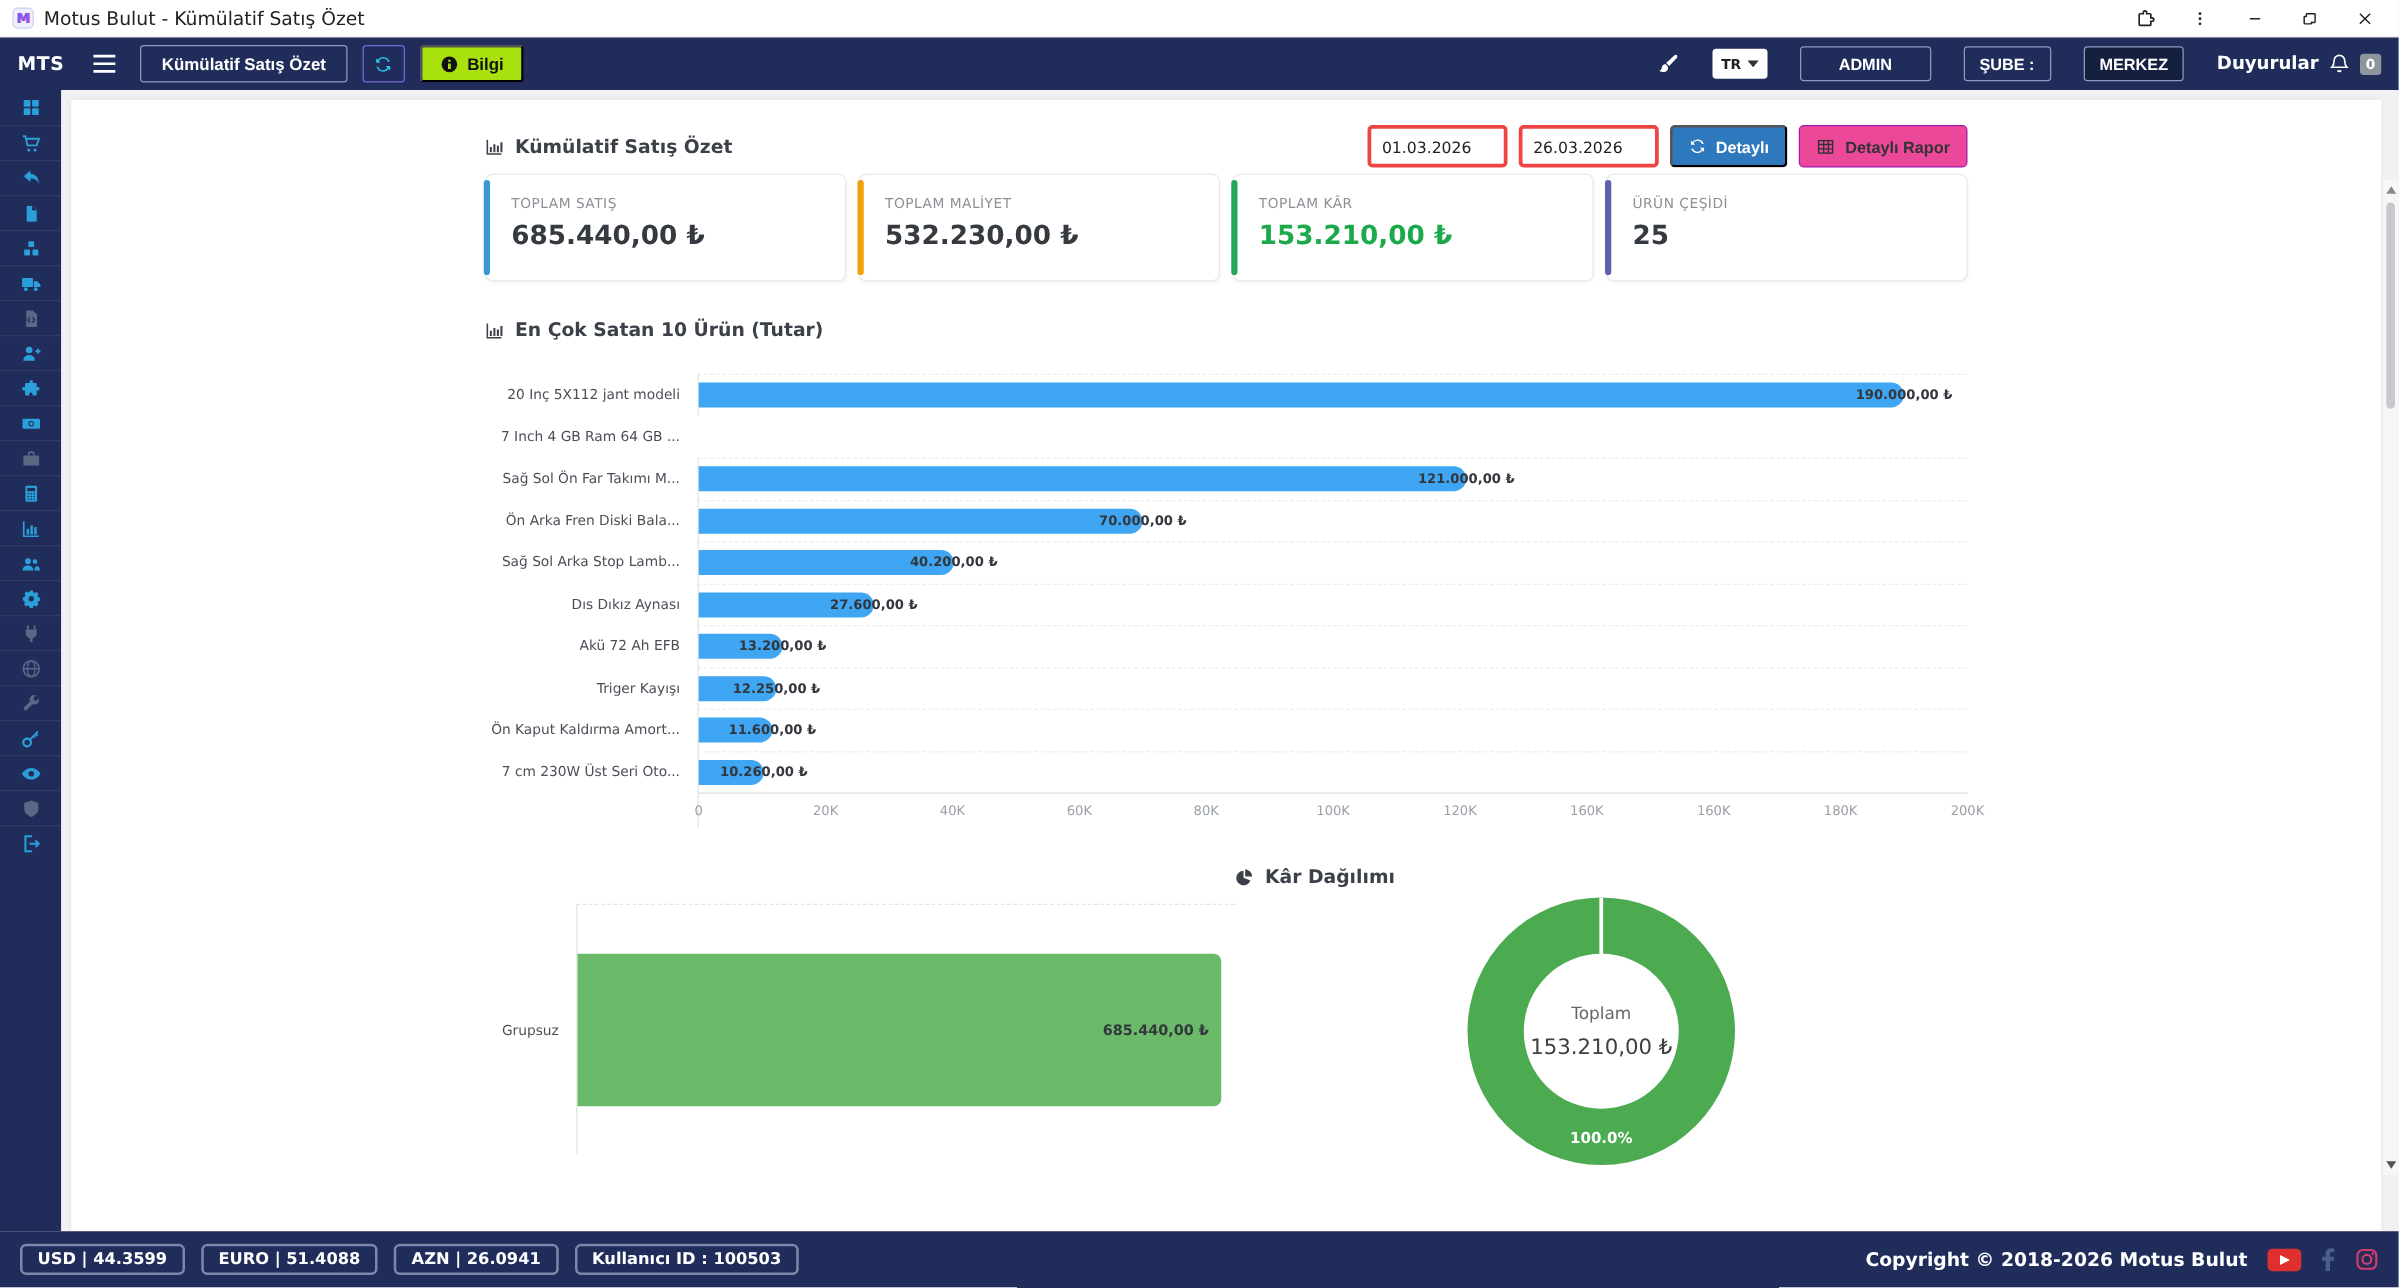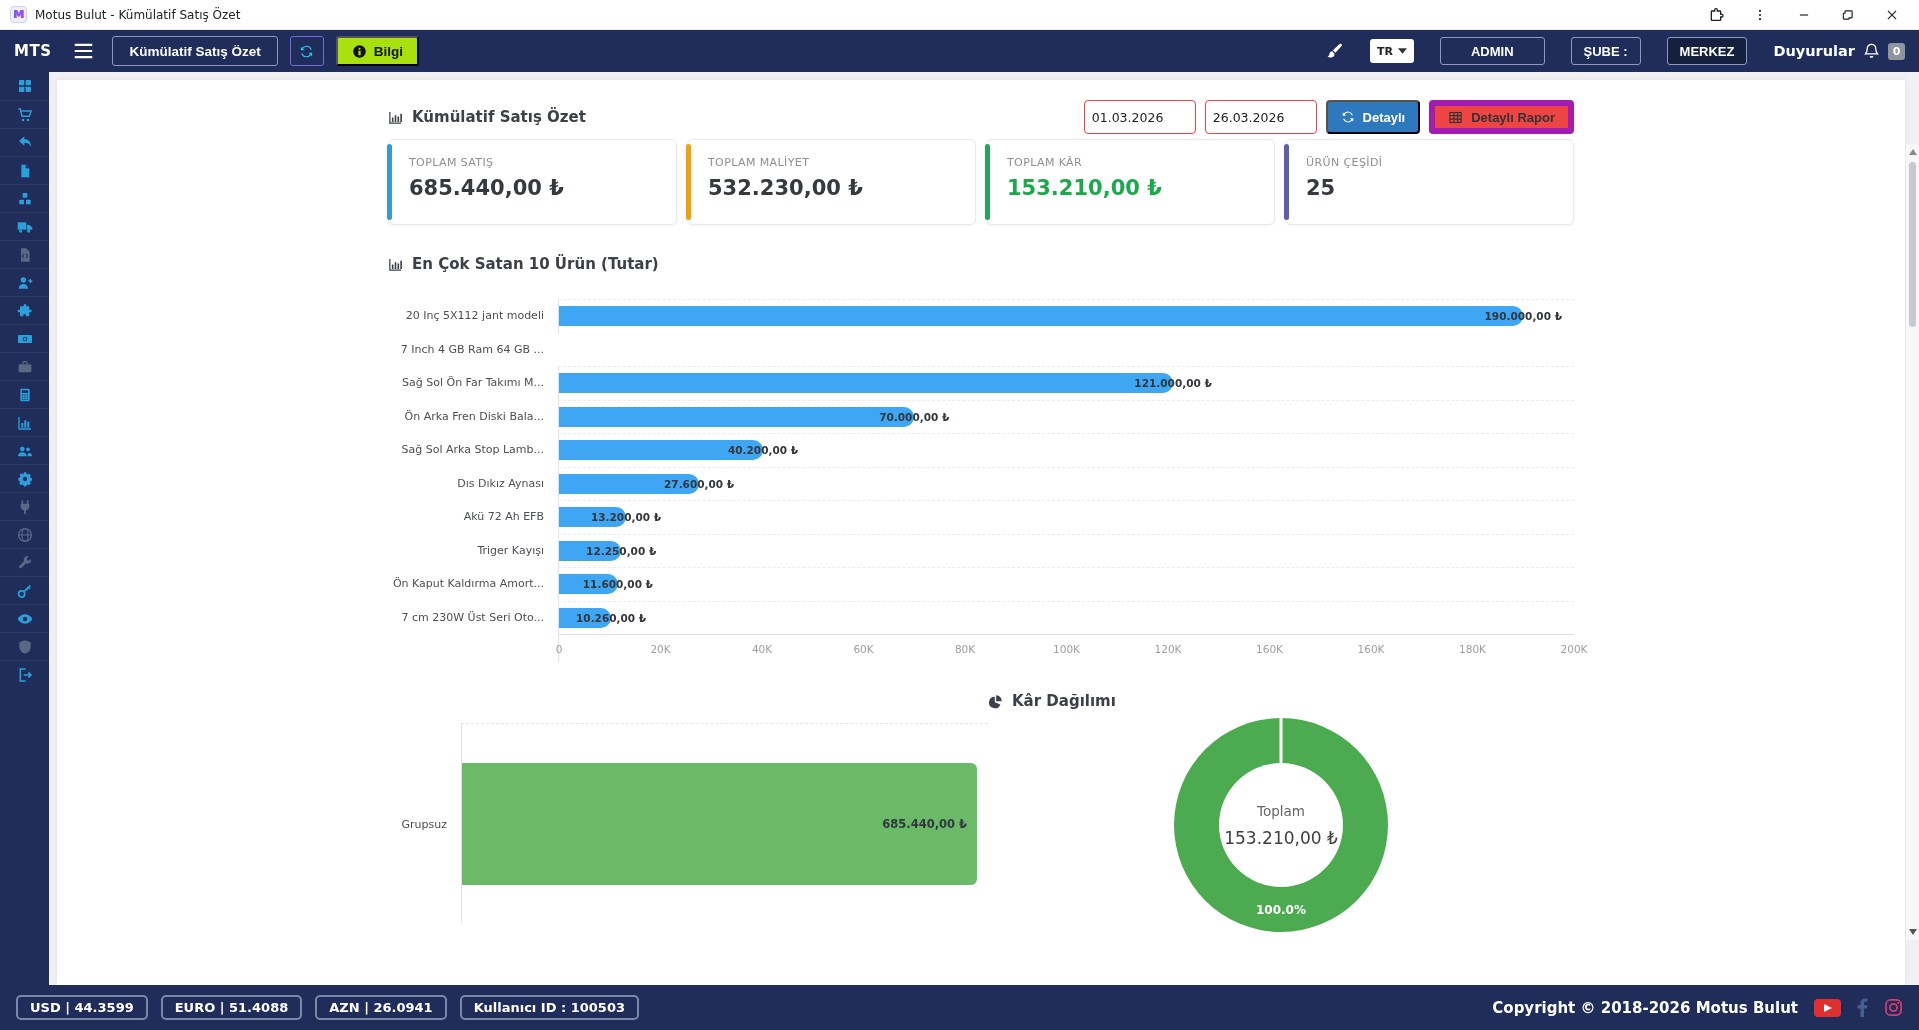--- a/index.html
+++ b/index.html
@@ -3,21 +3,21 @@
 <meta charset="utf-8">
 <style>
   * { margin:0; padding:0; box-sizing:border-box; }
   html,body { width:1919px; height:1030px; overflow:hidden; }
   body { font-family:"DejaVu Sans","Liberation Sans",sans-serif; background:#f1f1f3; position:relative; }
   svg { display:block; }
 
   
   .titlebar { height:30px; background:#ffffff; display:flex; align-items:center; padding:0 10px; border-bottom:1px solid #e9e9e9; }
   .app-logo { width:17px; height:17px; border:1px solid #c9d2ee; border-radius:4px; background:#eef1fb; color:#7a5cf0; font-size:11px; font-weight:bold; display:flex; align-items:center; justify-content:center; margin-right:8px; text-shadow:1px 0 0 #e45fd0; }
-  .win-title { font-size:12px; color:#222; }
+  .win-title { font-size:15px; color:#222; }
   .win-controls { margin-left:auto; display:flex; align-items:center; gap:26px; padding-right:8px; color:#222; }
   .win-btn { width:18px; height:18px; display:flex; align-items:center; justify-content:center; cursor:default; }
 
   
   .appbar { height:42px; background:#202d5b; display:flex; align-items:center; padding:0 14px; gap:12px; color:#fff; }
   .brand { font-size:15px; font-weight:bold; letter-spacing:.5px; }
   .hamburger { margin:0 6px 0 10px; }
   .btn { border-radius:3px; display:inline-flex; align-items:center; justify-content:center; font-weight:bold; cursor:default; }
   .btn-title { border:1px solid #8f98bd; background:transparent; color:#fff; font-size:13.5px; height:30px; padding:0 16px; }
   .btn-refresh { border:1px solid #7668d8; background:transparent; height:30px; width:34px; color:#27c5ea; }
@@ -39,24 +39,24 @@
 
   
   .main { position:absolute; left:49px; top:72px; right:0; bottom:45px; background:#f1f1f3; }
   .panel { position:absolute; left:8px; top:8px; right:14px; bottom:0; background:#fff; box-shadow:0 0 6px rgba(0,0,0,.07); }
   .container { width:1186px; margin:0 auto; padding-top:20px; position:relative; }
 
   .head-row { display:flex; align-items:center; }
   .section-title { display:flex; align-items:center; gap:9px; font-size:15px; font-weight:bold; color:#3c4049; }
   .section-title svg { width:15px; height:15px; color:#3c4049; }
   .head-controls { margin-left:auto; display:flex; align-items:center; gap:9px; }
-  .datebox { width:112px; height:34px; border:1px solid #ef4444; border-radius:4px; display:flex; align-items:center; padding:0 9px; font-size:12.5px; color:#222; gap:24px;justify-content:center; }
+  .datebox { width:112px; height:34px; border:3px solid #ef4444; border-radius:4px; display:flex; align-items:center; padding:0 9px; font-size:12.5px; color:#222; gap:24px; }
   .datebox span { flex:1; }
   .btn-goster { background:#2e78bd; color:#fff; font-size:13px; height:34px; padding:0 13px; gap:8px; border-radius:4px; }
-  .btn-detayli { background:#ef4444; border:6px solid #a21caf; color:#333; font-size:13px; height:34px; padding:0 13px; gap:8px; border-radius:4px; font-weight:bold; }
+  .btn-detayli { background:#ec4899; border:1px solid #a21caf; color:#333; font-size:13px; height:34px; padding:0 13px; gap:8px; border-radius:4px; font-weight:bold; }
 
   
   .cards { display:flex; gap:10px; margin-top:5px; }
   .card { flex:1; height:86px; background:#fff; border:1px solid #e9e9ec; border-radius:6px; box-shadow:0 1px 3px rgba(0,0,0,.05); position:relative; padding:16px 18px 0 20px; }
   .card-accent { position:absolute; left:-2px; top:4px; bottom:4px; width:5px; border-radius:4px; }
   .card-label { font-size:11px; color:#8d9096; letter-spacing:.4px; }
   .card-value { font-size:21px; font-weight:bold; color:#343a40; margin-top:7px; }
 
   .section2 { margin-top:30px; }
 

